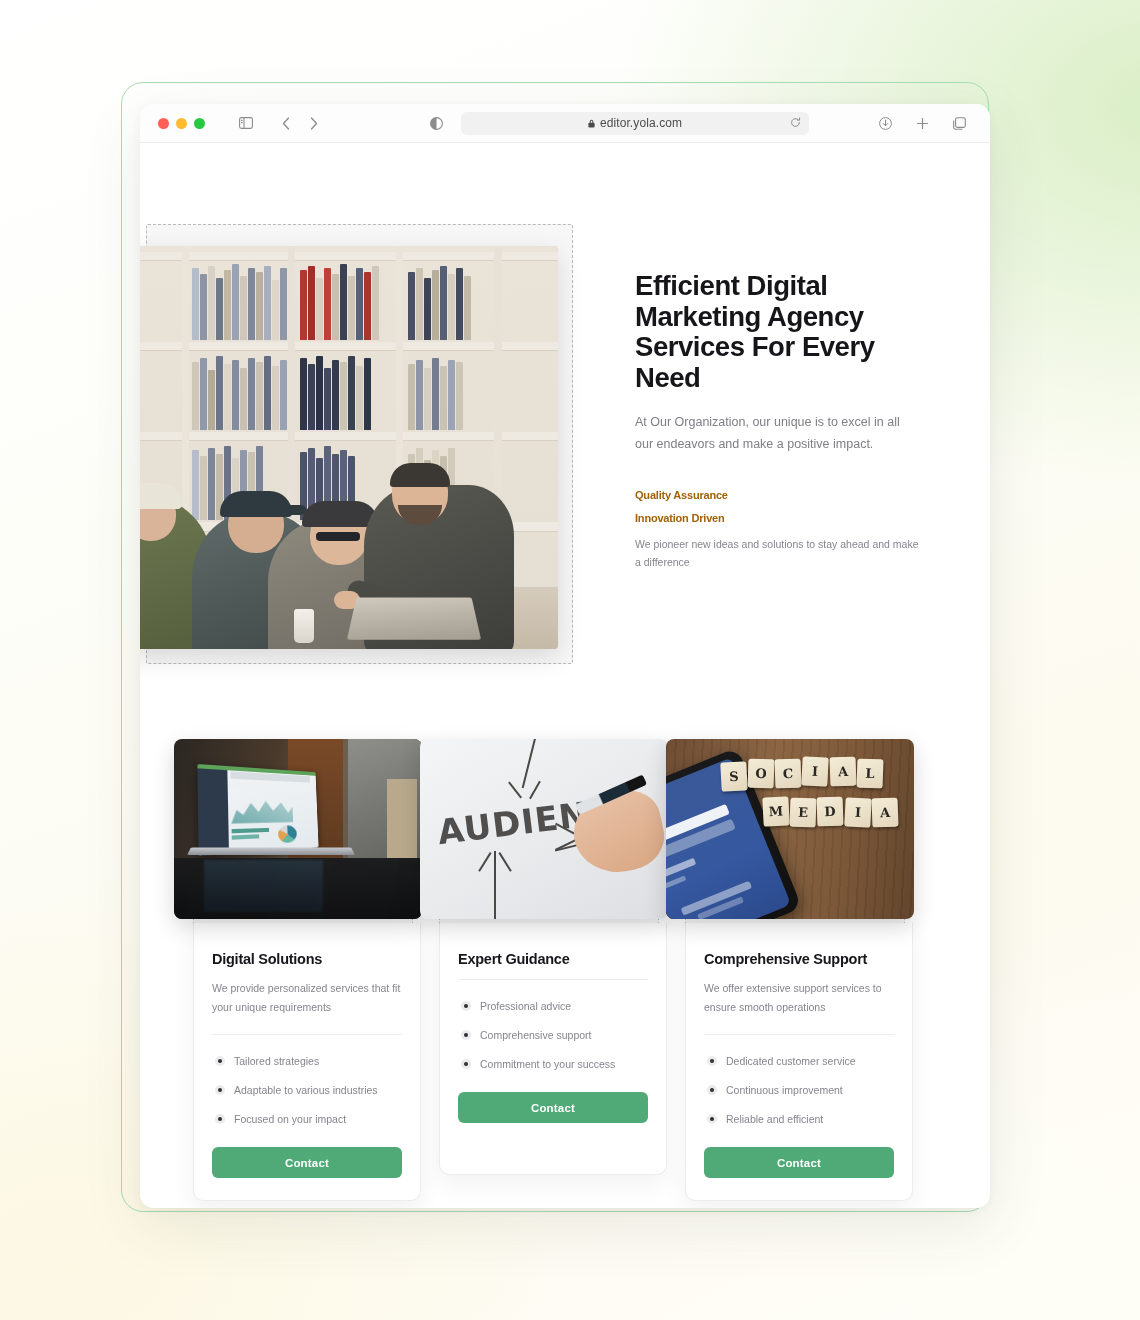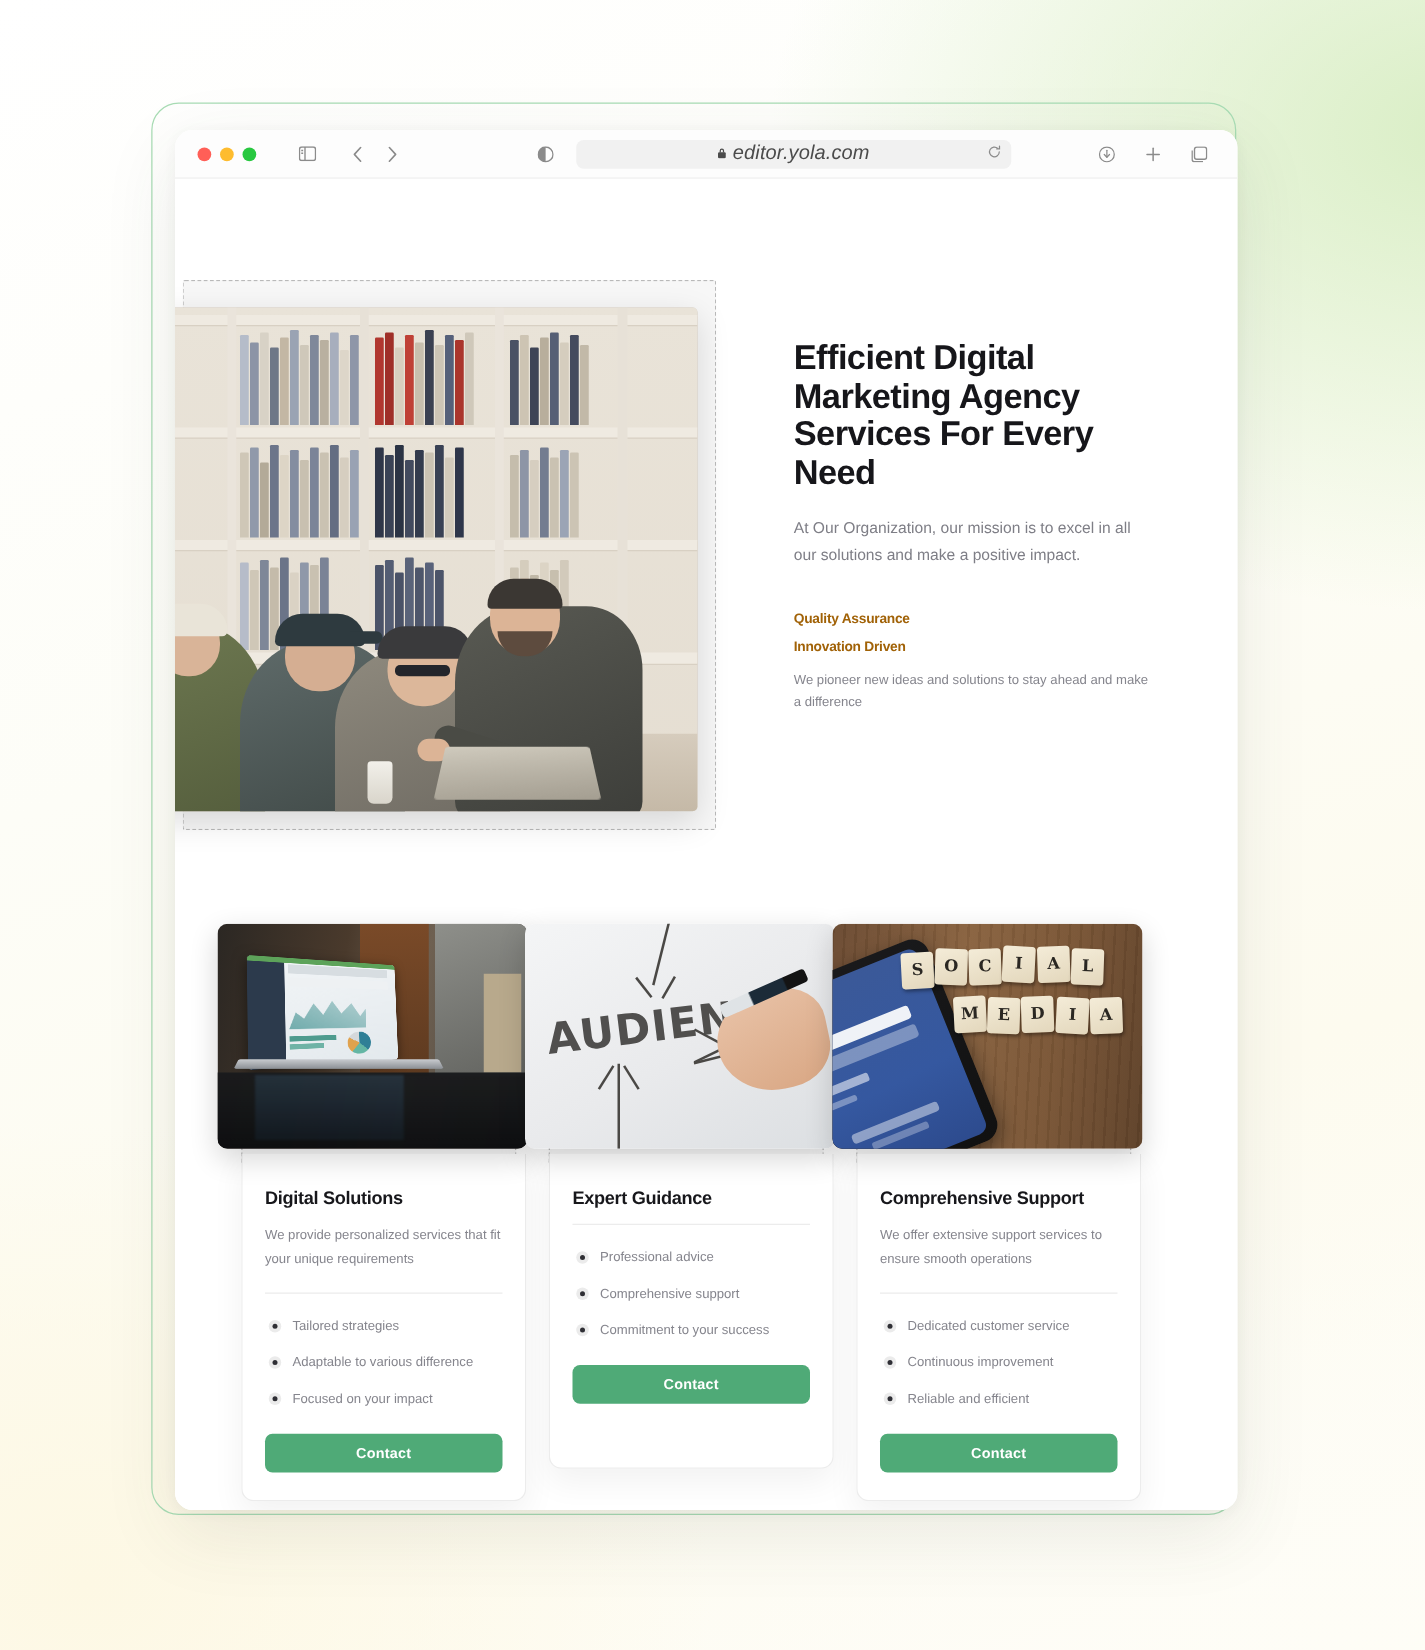--- a/index.html
+++ b/index.html
@@ -78,24 +78,23 @@
     height: 23px;
     background: #f1f1f1;
     border-radius: 6px;
     display: flex;
     align-items: center;
     justify-content: center;
     position: relative;
     margin-left: 12px;
   }
   .url-text {
-    font-size: 16px;
+    font-size: 12px;
     color: #4b4b4b;
     letter-spacing: .1px;
-    font-style: italic;
   }
   .lock-icon { margin-right: 5px; display: inline-flex; vertical-align: middle; }
   .reload-icon {
     position: absolute;
     right: 8px; top: 50%; transform: translateY(-50%);
     color: #8b8b8b;
   }
 
   .chrome-right {
     margin-left: auto;
@@ -651,21 +650,21 @@
           <div style="position:absolute;left:238px;bottom:40px;width:26px;height:18px;background:#dcb496;border-radius:9px;"></div>
 
           <div style="position:absolute;left:256px;bottom:6px;width:124px;height:52px;background:linear-gradient(175deg,#cfcabd,#a49e91);border-radius:3px;transform:perspective(200px) rotateX(36deg);"></div>
 
           <div style="position:absolute;left:198px;bottom:6px;width:20px;height:34px;background:linear-gradient(#f2f0ea,#d9d5cb);border-radius:3px 3px 5px 5px;"></div>
         </div>
       </div>
 
       <div class="hero-copy">
         <h1 class="hero-title">Efficient Digital Marketing Agency Services For Every Need</h1>
-        <p class="hero-sub">At Our Organization, our mission is to excel in all our solutions and make a positive impact.</p>
+        <p class="hero-sub">At Our Organization, our unique is to excel in all our endeavors and make a positive impact.</p>
 
         <h3 class="feat-title">Quality Assurance</h3>
 
         <h3 class="feat-title">Innovation Driven</h3>
         <p class="feat-body last">We pioneer new ideas and solutions to stay ahead and make a difference</p>
       </div>
     </section>
 
     <section class="cards">
 
@@ -697,21 +696,21 @@
           <h3 class="card-title">Digital Solutions</h3>
           <p class="card-desc">We provide personalized services that fit your unique requirements</p>
           <div class="card-rule"></div>
           <ul class="bullets">
             <li>
                 <span class="bul-dot"></span>
                 <span>Tailored strategies</span>
               </li>
             <li>
                 <span class="bul-dot"></span>
-                <span>Adaptable to various difference</span>
+                <span>Adaptable to various industries</span>
               </li>
             <li>
                 <span class="bul-dot"></span>
                 <span>Focused on your impact</span>
               </li>
           </ul>
           <button class="contact-btn">Contact</button>
         </div>
       </article>
 

